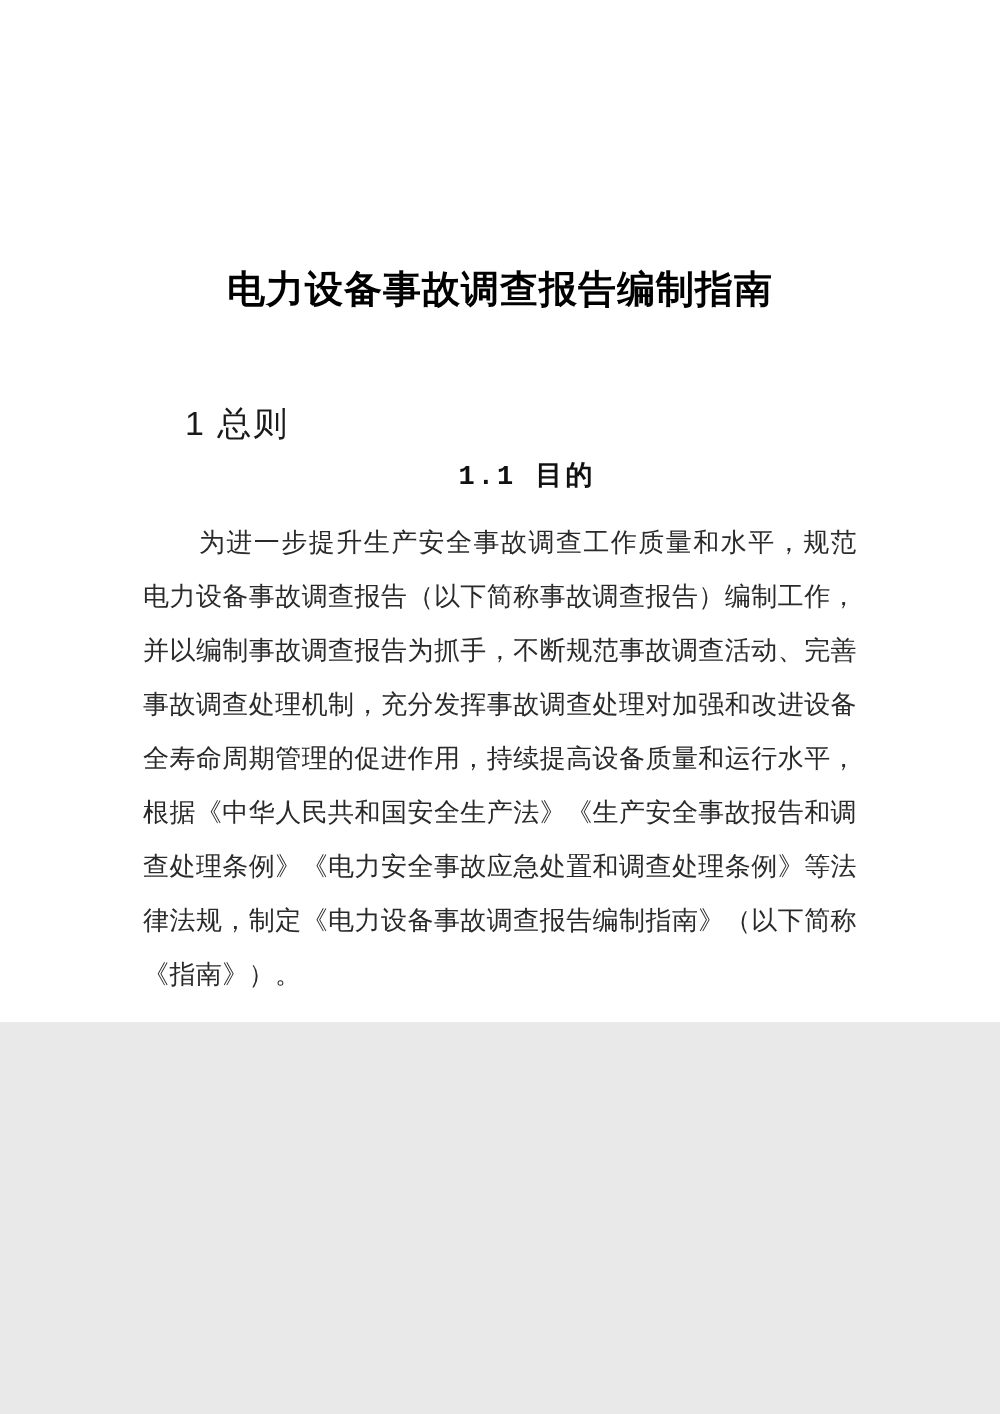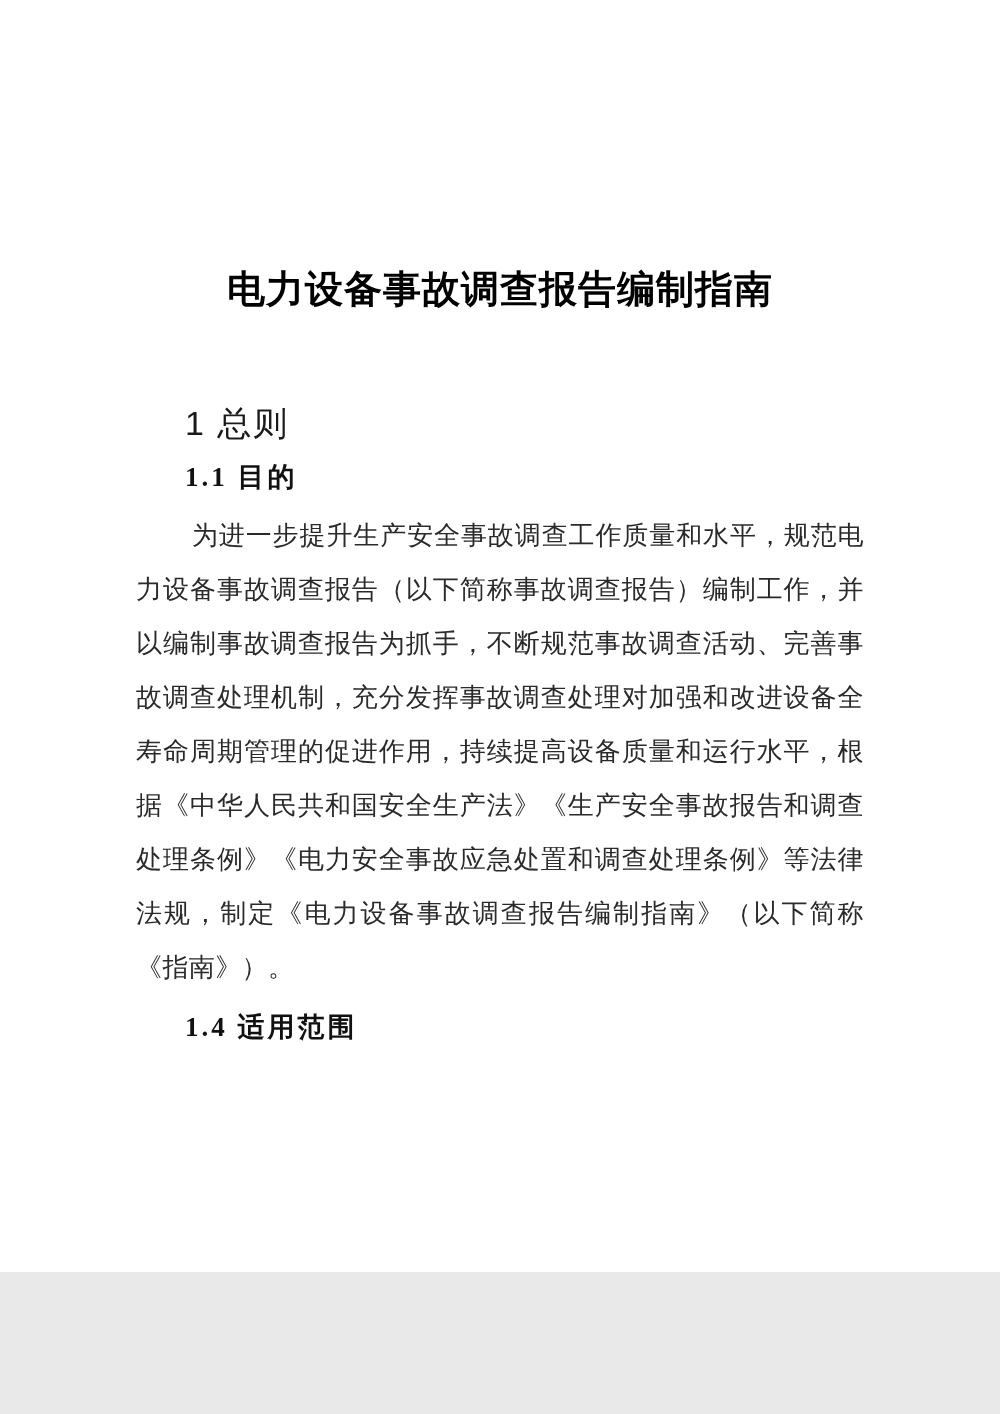--- a/index.html
+++ b/index.html
@@ -3,21 +3,21 @@
 <meta charset="utf-8">
 <style>
   html, body {
     margin: 0;
     padding: 0;
     background: #e9e9e9;
   }
   .page {
     position: relative;
     width: 1000px;
-    height: 1272px;
+    height: 1022px;
     margin: 0 auto;
     background: #ffffff;
     overflow: hidden;
     font-family: "Liberation Serif", "DejaVu Serif", serif;
     color: #1c1c1c;
   }
   .doc-title {
     margin: 0;
     padding-top: 264px;
     text-align: center;
@@ -38,29 +38,30 @@
     font-family: "Liberation Sans", "DejaVu Sans", sans-serif;
     font-weight: 400;
     font-size: 34px;
     line-height: 54px;
     letter-spacing: 2px;
     color: #1a1a1a;
   }
   .h-level2 {
     margin: 0;
     padding-left: 54px;
-    font-family: Liberation Serif, serif;
+    font-family: Liberation Mono, monospace;
     font-weight: 700;
     font-size: 27px;
     line-height: 54px;
     letter-spacing: 3px;
     color: #111111;
+    text-align: center;
   }
   .body-para {
-    margin: 5px;
+    margin: 12px;
     font-size: 26px;
     line-height: 54px;
     letter-spacing: 0.4px;
     text-align: justify;
     text-align-last: left;
     text-indent: 2.15em;
     color: #2a2a2a;
     font-weight: 400;
   }
   .footer {

